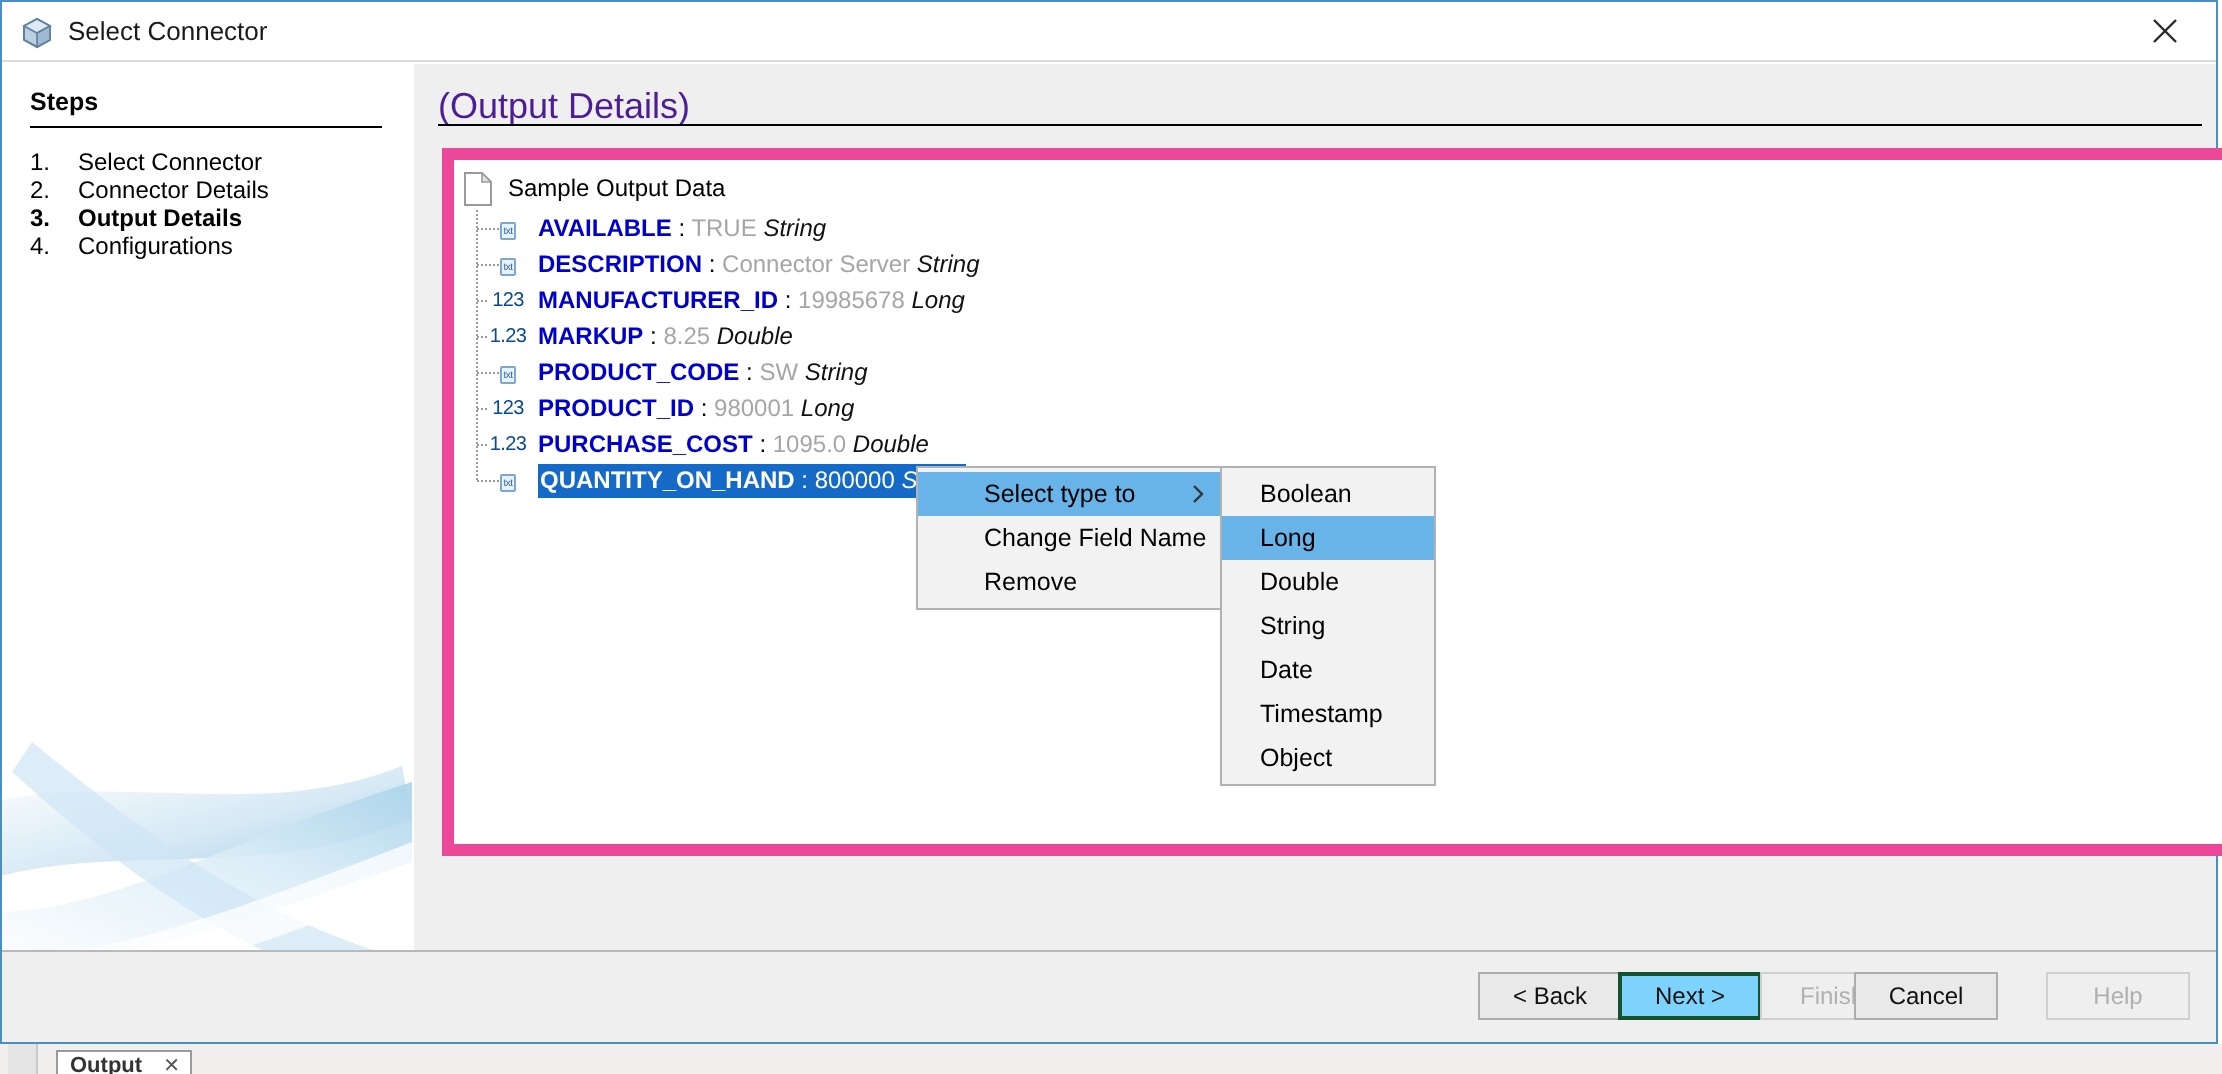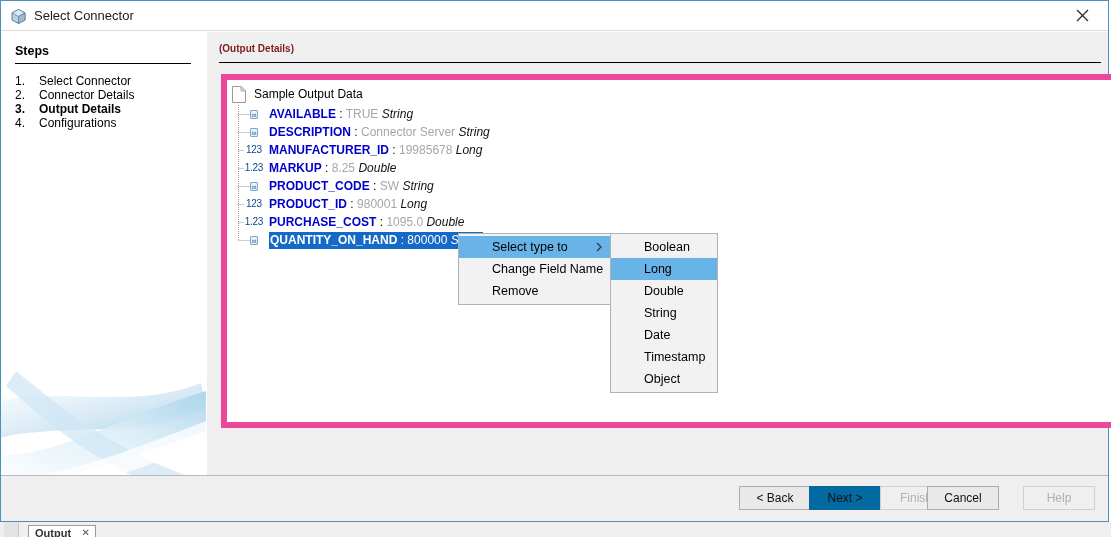--- a/index.html
+++ b/index.html
@@ -122,23 +122,23 @@
   .content-pane {
     position: absolute;
     left: 206px; top: 31px;
     right: 0;
     bottom: 45px;
     background: #efefef;
   }
   .panel-title {
     position: absolute;
     left: 12px; top: 11px;
-    font-weight: bold;
-    font-size: 10px;
-    color: #7f1d1d;
+    font-weight: normal;
+    font-size: 18px;
+    color: #4c1d95;
   }
   .panel-rule {
     position: absolute;
     left: 12px; top: 30px;
     right: 7px;
     height: 1px;
     background: #000000;
   }
 
   
@@ -283,21 +283,21 @@
     width: 108px;
     background: #f2f2f2;
     border: 1px solid #b2b2b2;
     box-sizing: border-box;
     z-index: 41;
     padding: 2px 0;
   }
   .sub-item {
     height: 22px;
     line-height: 22px;
-    padding-left: 33px;
+    padding-left: 19px;
     font-size: 12.5px;
     color: #000;
     white-space: nowrap;
   }
   .sub-item.highlight { background: #68b3e8; }
 
   
   .button-bar {
     position: absolute;
     left: 0;
@@ -316,22 +316,22 @@
     border: 1px solid #adadad;
     box-sizing: border-box;
     font-size: 12px;
     font-family: "Liberation Sans", sans-serif;
     color: #111;
     text-align: center;
     line-height: 22px;
     cursor: default;
   }
   .btn.default {
-    border: 2px solid #0369a1;
-    background: #0369a1;
+    border: 2px solid #14532d;
+    background: #7dd3fc;
     line-height: 20px;
     font-weight: normal;
   }
   .btn.disabled {
     color: #b0b0b0;
     border-color: #d0d0d0;
     background: #efefef;
   }
 
   

